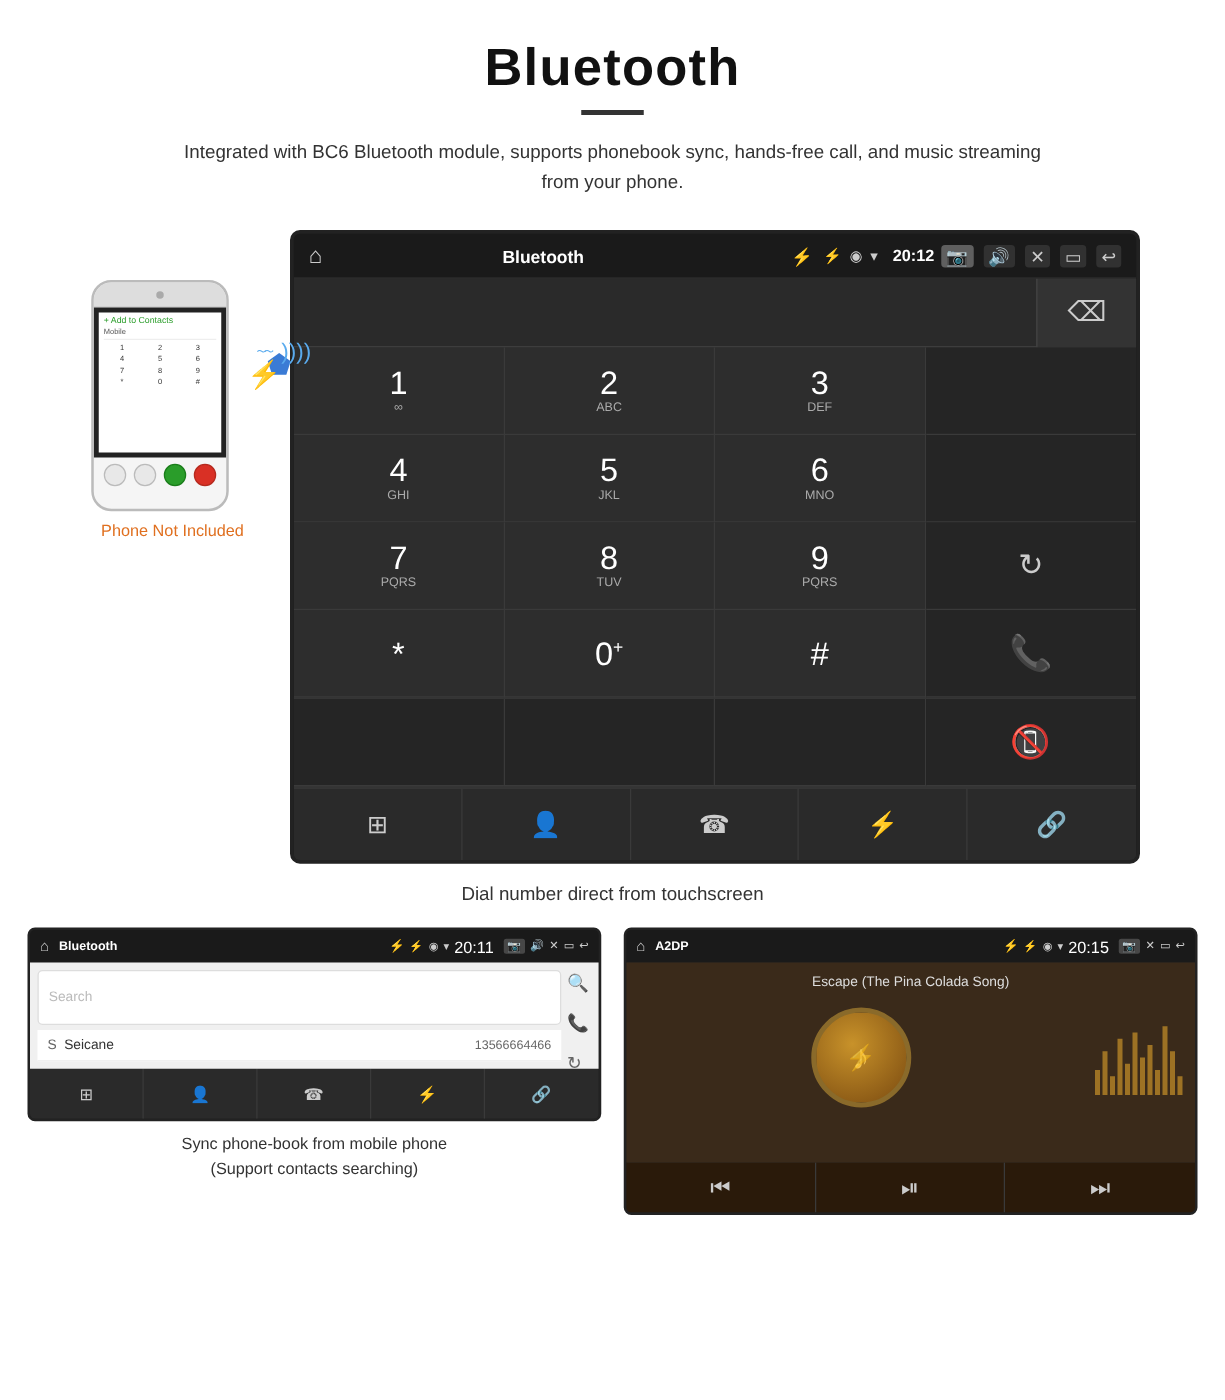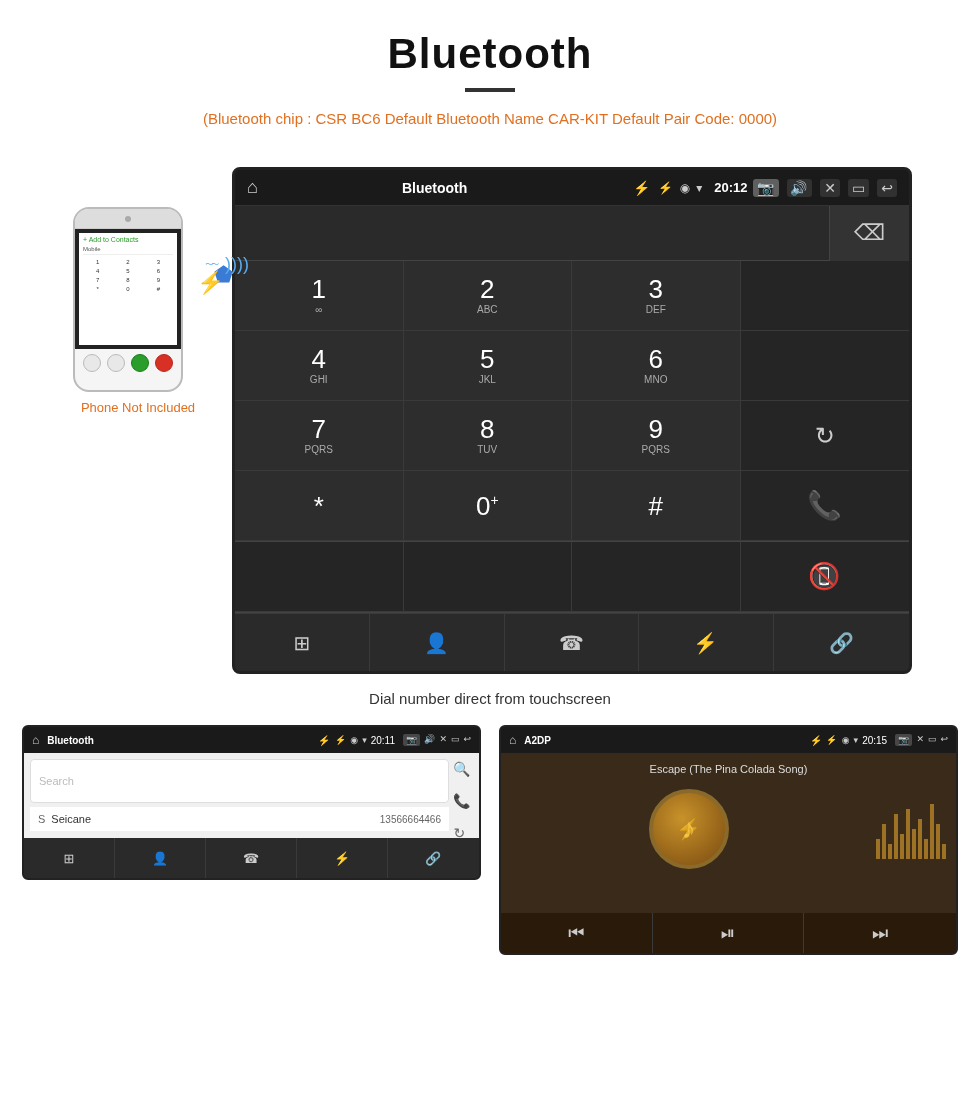--- a/index.html
+++ b/index.html
@@ -298,21 +298,21 @@
       color: #ccc;
     }
     .small-status-title {
       flex: 1;
       text-align: left;
       color: #fff;
       font-size: 10px;
       font-weight: bold;
       margin-left: 4px;
     }
-    .small-status-time { color: #fff; font-size: 10px; }
+    .small-status-time { color: #fff; font-size: 13px; }
     .small-status-icons { display: flex; gap: 4px; align-items: center; color: #ccc; font-size: 9px; }
 
     
     .phonebook-body {
       background: #f0f0f0;
       padding: 6px;
     }
     .phonebook-search {
       background: #fff;
       border: 1px solid #ddd;
@@ -411,21 +411,21 @@
       margin-top: 8px;
       line-height: 1.5;
     }
   </style>
 </head>
 <body>
 
 <div class="page-header">
   <h1 class="page-title">Bluetooth</h1>
   <div class="title-divider"></div>
-  <p class="bluetooth-specs">(Bluetooth chip : CSR BC6    Default Bluetooth Name CAR-KIT    Default Pair Code: 0000)</p>
+  <p class="page-description">Integrated with BC6 Bluetooth module, supports phonebook sync, hands-free call, and music streaming from your phone.</p>
 </div>
 
 <div class="dial-section">
 
   <div class="phone-illustration">
     <div style="position:relative; width:130px;">
       <div class="phone-mock">
         <div class="phone-mock-top">
           <div class="phone-mock-dot"></div>
         </div>
@@ -627,20 +627,24 @@
       </div>
 
       <div class="phonebook-nav">
         <div class="pb-nav-btn" style="font-size:13px;">⊞</div>
         <div class="pb-nav-btn active" style="font-size:13px; color:#f0a020;">👤</div>
         <div class="pb-nav-btn" style="font-size:13px;">☎</div>
         <div class="pb-nav-btn" style="font-size:13px;">⚡</div>
         <div class="pb-nav-btn" style="font-size:13px;">🔗</div>
       </div>
     </div>
+    <p class="screen-caption">
+      <span>Sync phone-book from mobile phone</span><br>
+      <span>(Support contacts searching)</span>
+    </p>
   </div>
 
   <div class="bottom-screen-block">
     <div class="small-device">
 
       <div class="small-statusbar">
         <span style="font-size:12px;">⌂</span>
         <span class="small-status-title">A2DP</span>
         <span>⚡</span>
         <div class="small-status-icons">

